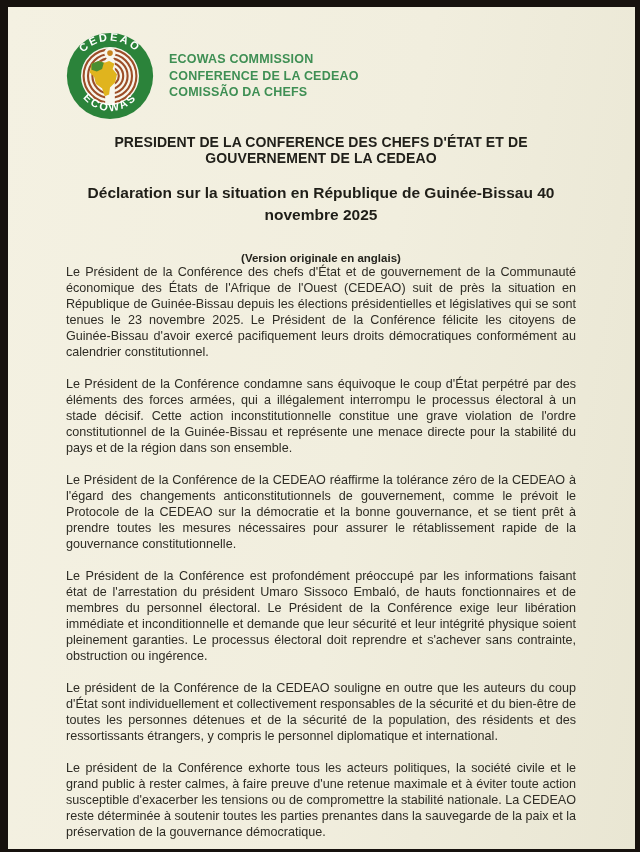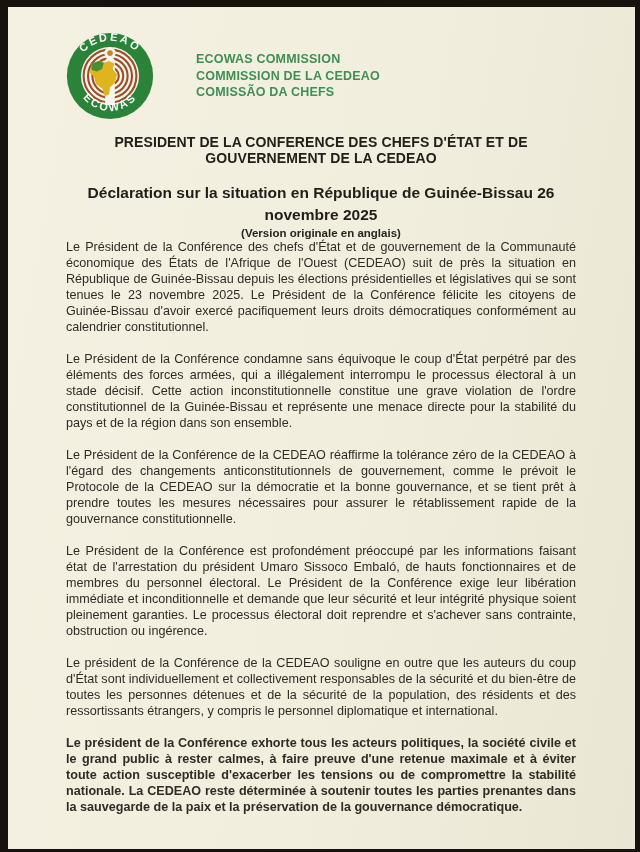--- a/index.html
+++ b/index.html
@@ -15,42 +15,41 @@
     box-sizing:border-box;
     color:#2d2b24;
   }
   .header-row{
     display:flex;align-items:center;gap:15px;height:92px;
   }
   .logo-wrap{flex:0 0 auto;width:88px;height:88px;}
   .org-block{
     font-weight:700;font-size:12.5px;line-height:1.32;
     letter-spacing:.2px;
-    margin-left:27px;
   }
   .conference-line{
     margin-top:12px;text-align:center;font-weight:700;font-size:14px;
     letter-spacing:.1px;color:#21201a;
   }
   .doc-title{
     margin-top:16px;text-align:center;font-weight:700;font-size:15.5px;
     line-height:1.45;color:#1f1e18;
   }
   .version-note{
-    margin-top:0;text-align:center;font-weight:700;font-size:11.5px;
+    margin-top:25px;text-align:center;font-weight:700;font-size:11.5px;
     color:#26251f;
   }
   .doc-body{}
   .doc-body p{
     margin:0 0 16px 0;
     font-size:12.6px;line-height:16px;
     text-align:justify;
     color:#2e2c25;
   }
-  .doc-body p:last-child{margin-bottom:0;font-weight:bold;}
+  .doc-body p:last-child{margin-bottom:0;}
 </style>
 </head>
 <body>
 
 <div class="page">
 
   <div class="header-row">
     <div class="logo-wrap">
       <svg viewBox="-50 -50 100 100" width="88" height="88" aria-hidden="true">
         <defs>
@@ -83,28 +82,28 @@
         <text font-family="Liberation Sans, DejaVu Sans, sans-serif" font-size="12.5" font-weight="bold" fill="#ffffff" letter-spacing="2.5">
           <textPath href="#arcTop" startOffset="50%" text-anchor="middle">CEDEAO</textPath>
         </text>
         <text font-family="Liberation Sans, DejaVu Sans, sans-serif" font-size="12.5" font-weight="bold" fill="#ffffff" letter-spacing="2.5">
           <textPath href="#arcBottom" startOffset="50%" text-anchor="middle">ECOWAS</textPath>
         </text>
       </svg>
     </div>
     <div class="org-block" style="color:#3f8f54">
       <div>ECOWAS COMMISSION</div>
-      <div>COMMISSION DE LA CEDEAO</div>
+      <div>CONFERENCE DE LA CEDEAO</div>
       <div>COMISSÃO DA CHEFS</div>
     </div>
   </div>
 
   <div class="conference-line">PRESIDENT DE LA CONFERENCE DES CHEFS D'ÉTAT ET DE GOUVERNEMENT DE LA CEDEAO</div>
 
-  <h1 class="doc-title" style="margin-bottom:0;">Déclaration sur la situation en République de Guinée-Bissau 26 novembre 2025</h1>
+  <h1 class="doc-title" style="margin-bottom:0;">Déclaration sur la situation en République de Guinée-Bissau 40 novembre 2025</h1>
 
   <div class="version-note">(Version originale en anglais)</div>
 
   <div class="doc-body">
     <p>Le Président de la Conférence des chefs d'État et de gouvernement de la Communauté économique des États de l'Afrique de l'Ouest (CEDEAO) suit de près la situation en République de Guinée-Bissau depuis les élections présidentielles et législatives qui se sont tenues le 23 novembre 2025. Le Président de la Conférence félicite les citoyens de Guinée-Bissau d'avoir exercé pacifiquement leurs droits démocratiques conformément au calendrier constitutionnel.</p>
     <p>Le Président de la Conférence condamne sans équivoque le coup d'État perpétré par des éléments des forces armées, qui a illégalement interrompu le processus électoral à un stade décisif. Cette action inconstitutionnelle constitue une grave violation de l'ordre constitutionnel de la Guinée-Bissau et représente une menace directe pour la stabilité du pays et de la région dans son ensemble.</p>
     <p>Le Président de la Conférence de la CEDEAO réaffirme la tolérance zéro de la CEDEAO à l'égard des changements anticonstitutionnels de gouvernement, comme le prévoit le Protocole de la CEDEAO sur la démocratie et la bonne gouvernance, et se tient prêt à prendre toutes les mesures nécessaires pour assurer le rétablissement rapide de la gouvernance constitutionnelle.</p>
     <p>Le Président de la Conférence est profondément préoccupé par les informations faisant état de l'arrestation du président Umaro Sissoco Embaló, de hauts fonctionnaires et de membres du personnel électoral. Le Président de la Conférence exige leur libération immédiate et inconditionnelle et demande que leur sécurité et leur intégrité physique soient pleinement garanties. Le processus électoral doit reprendre et s'achever sans contrainte, obstruction ou ingérence.</p>
     <p>Le président de la Conférence de la CEDEAO souligne en outre que les auteurs du coup d'État sont individuellement et collectivement responsables de la sécurité et du bien-être de toutes les personnes détenues et de la sécurité de la population, des résidents et des ressortissants étrangers, y compris le personnel diplomatique et international.</p>
     <p>Le président de la Conférence exhorte tous les acteurs politiques, la société civile et le grand public à rester calmes, à faire preuve d'une retenue maximale et à éviter toute action susceptible d'exacerber les tensions ou de compromettre la stabilité nationale. La CEDEAO reste déterminée à soutenir toutes les parties prenantes dans la sauvegarde de la paix et la préservation de la gouvernance démocratique.</p>

